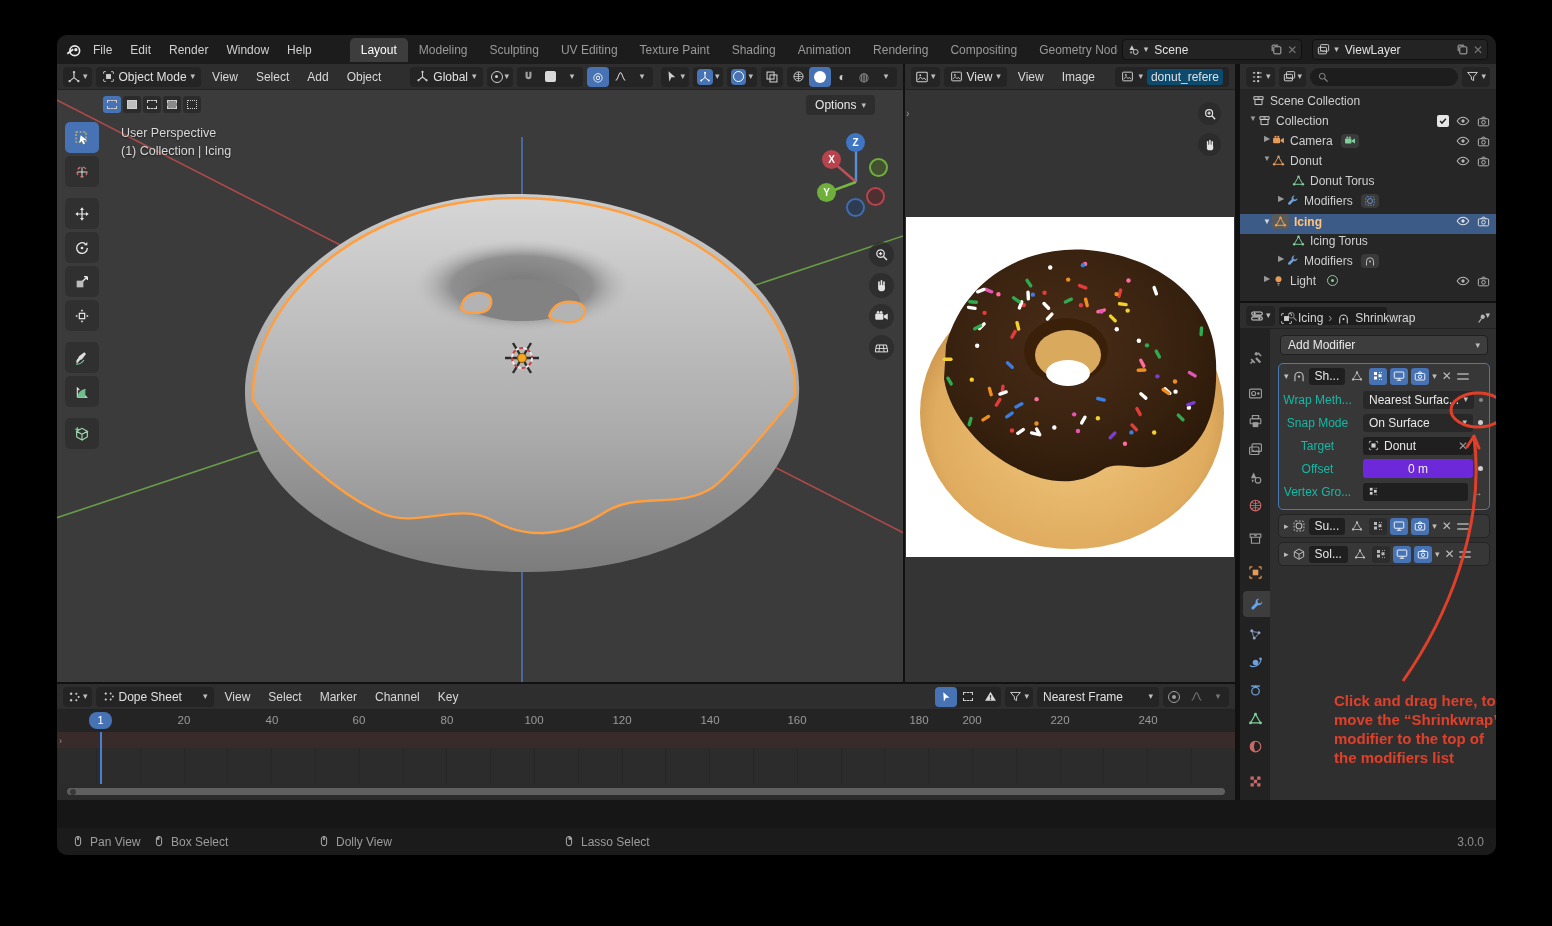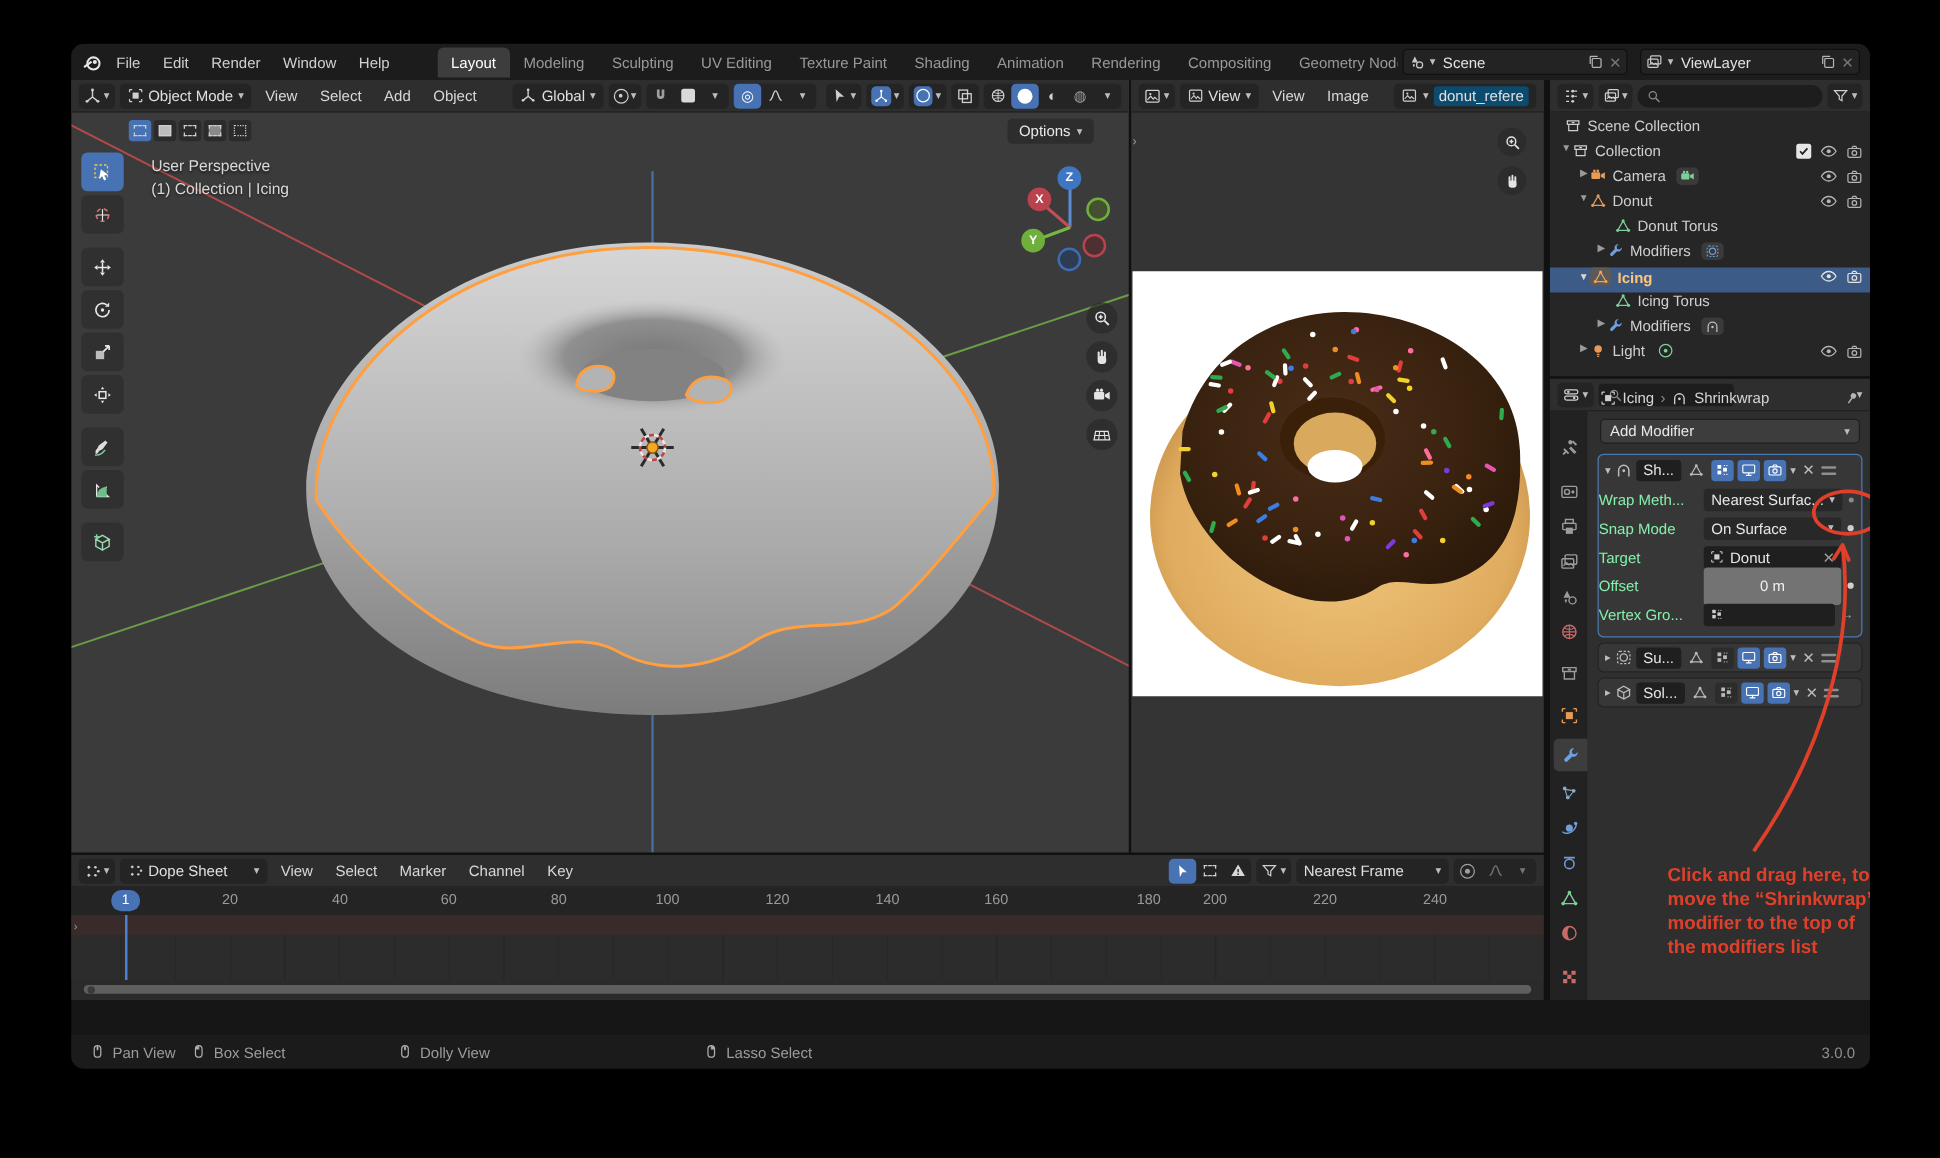--- a/index.html
+++ b/index.html
@@ -65,25 +65,25 @@
   .breadcrumb{display:flex;align-items:center;gap:5px;padding:8px 8px 4px 10px;color:#d6d6d6}
   .addmod{margin:6px 8px 8px 10px;background:#3d3d3d;border:1px solid #1f1f1f;border-radius:4px;height:20px;display:flex;align-items:center;padding:0 7px;color:#e8e8e8}
   .modpanel{margin:0 6px 0 8px;background:#373737;border:1px solid #4a7ab5;border-radius:5px;padding-bottom:6px}
   .modhdr{height:24px;display:flex;align-items:center;gap:3px;padding:0 5px}
   .namefield{background:#1f1f1f;border-radius:3px;height:17px;display:flex;align-items:center;padding:0 6px;color:#e6e6e6;min-width:36px}
   .miconbtn{width:18px;height:17px;border-radius:3px;display:flex;align-items:center;justify-content:center;background:#2c2c2c;color:#b9b9b9}
   .miconbtn.on{background:#4772b3;color:#fff}
   .drag{display:inline-flex;flex-direction:column;gap:3px;width:12px}
   .drag i{height:2px;background:#8f8f8f;border-radius:1px}
   .mrow{display:flex;align-items:center;height:23px;padding-right:6px}
-  .mrow .mlabel{width:84px;text-align:left;color:#86efac;flex:none;padding-right:7px;white-space:nowrap;overflow:hidden}
+  .mrow .mlabel{width:84px;text-align:center;color:#14b8a6;flex:none;padding-right:7px;white-space:nowrap;overflow:hidden}
   .mrow .mfield{flex:1;display:flex;align-items:center}
   .dd{flex:1;background:#282828;border-radius:3px;height:18px;display:flex;align-items:center;padding:0 6px;color:#e8e8e8;gap:4px}
   .dd .v{flex:1;white-space:nowrap;overflow:hidden}
-  .numfield{flex:1;background:#737373;border-radius:3px;height:30px;display:flex;align-items:center;justify-content:center;color:#f0f0f0}
+  .numfield{flex:1;background:#6d28d9;border-radius:3px;height:19px;display:flex;align-items:center;justify-content:center;color:#f0f0f0}
   .objfield{flex:1;background:#1f1f1f;border-radius:3px;height:18px;display:flex;align-items:center;padding:0 5px;gap:5px;color:#e8e8e8}
   .adot{width:5px;height:5px;border-radius:50%;background:#cfcfcf;margin-left:5px;flex:none}
   .adot.dim{background:#8a8a8a;width:4px;height:4px}
   .collapsedmod{margin:4px 6px 0 8px;background:#373737;border:1px solid #242424;border-radius:5px;height:24px;display:flex;align-items:center;gap:3px;padding:0 5px}
   .anno-text{position:absolute;left:64px;top:388px;color:#e0402a;font-weight:bold;font-size:15px;line-height:19px;width:190px}
   
   .dope{position:absolute;left:0;top:620px;width:1178px;height:116px;background:#2b2b2b;overflow:hidden}
   .ruler{position:absolute;left:0;top:26px;width:100%;height:22px;background:#242424;color:#9a9a9a;font-size:11.5px}
   .tick{position:absolute;top:4px;width:30px;text-align:center}
   .framebadge{position:absolute;left:32px;top:2px;width:23px;height:17px;background:#4772b3;border-radius:8px;color:#fff;text-align:center;line-height:17px;font-size:11px}

